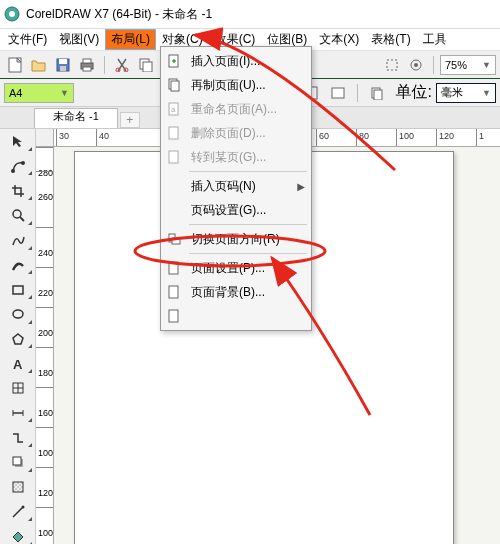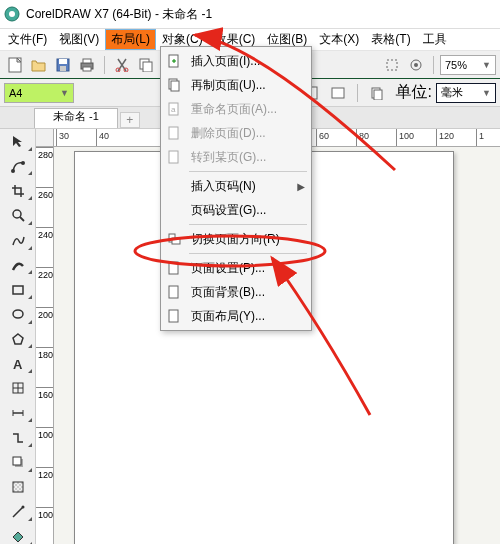--- a/index.html
+++ b/index.html
@@ -33,21 +33,21 @@
   .toolbox { width: 36px; background: #f0f0f0; border-right: 1px solid #ccc; display: flex; flex-direction: column; }
   .tool { width: 32px; height: 24px; margin: 1px 2px; display: flex; align-items: center; justify-content: center; border: 1px solid transparent; position: relative; }
   .tool .flyout { position: absolute; right: 1px; bottom: 1px; width: 0; height: 0; border-left: 4px solid transparent; border-bottom: 4px solid #555; }
   
   .canvas-area { flex: 1; position: relative; background: #fff; }
   .ruler-top { height: 18px; background: #fff; border-bottom: 1px solid #aaa; display: flex; position: relative; overflow: hidden; }
   .ruler-corner { width: 18px; height: 18px; border-right: 1px solid #aaa; background: #f0f0f0; flex-shrink: 0; }
   .ruler-ticks { flex: 1; position: relative; font-size: 9px; color: #333; }
   .rtick { position: absolute; top: 0; width: 40px; text-align: left; border-left: 1px solid #888; height: 18px; padding-left: 2px; padding-top: 2px; }
   .ruler-left { width: 18px; background: #fff; border-right: 1px solid #aaa; position: absolute; left: 0; top: 18px; bottom: 0; overflow: hidden; }
-  .vtick { position: absolute; left: 0; height: 40px; border-top: 1px solid #888; font-size: 9px; padding-top: 2px; padding-left: 2px; writing-mode: horizontal-tb; }
+  .vtick { position: absolute; left: 0; height: 40px; border-top: 1px solid #888; font-size: 9px; padding-top: 20px; padding-left: 2px; writing-mode: horizontal-tb; }
   
   .canvas { position: absolute; left: 18px; top: 18px; right: 0; bottom: 0; background: #f4f4f0; overflow: hidden; }
   .page { position: absolute; left: 20px; top: 4px; width: 380px; height: 560px; background: #fff; border: 1px solid #888; box-shadow: 2px 2px 4px rgba(0,0,0,0.2); }
   
   .dropdown { position: absolute; left: 160px; top: 46px; width: 152px; background: #f5f5f5; border: 1px solid #999; box-shadow: 2px 2px 6px rgba(0,0,0,0.25); z-index: 100; padding: 2px 0; }
   .drow { height: 24px; display: flex; align-items: center; font-size: 12px; padding: 0 6px 0 4px; }
   .drow.disabled { color: #999; }
   .drow .dicon { width: 18px; height: 18px; margin-right: 8px; display: flex; align-items: center; justify-content: center; }
   .drow .dlabel { flex: 1; }
   .drow .darrow { font-size: 10px; color: #555; }
@@ -318,21 +318,21 @@
         <div class="rtick" style="left:42px">40</div>
         <div class="rtick" style="left:262px">60</div>
         <div class="rtick" style="left:302px">80</div>
         <div class="rtick" style="left:342px">100</div>
         <div class="rtick" style="left:382px">120</div>
         <div class="rtick" style="left:422px">1</div>
       </div>
     </div>
     <div class="ruler-left">
       <div class="vtick" style="top:0px">280</div>
-      <div class="vtick" style="top:40px">260</div>
+      <div class="vtick" style="top:24px">260</div>
       <div class="vtick" style="top:80px">240</div>
       <div class="vtick" style="top:120px">220</div>
       <div class="vtick" style="top:160px">200</div>
       <div class="vtick" style="top:200px">180</div>
       <div class="vtick" style="top:240px">160</div>
       <div class="vtick" style="top:280px">100</div>
       <div class="vtick" style="top:320px">120</div>
       <div class="vtick" style="top:360px">100</div>
     </div>
     <div class="canvas">
@@ -422,21 +422,20 @@
         </svg>
       </span>
     <span class="dlabel">页面背景(B)...</span>
   </div>
   <div class="drow">
     <span class="dicon">
         <svg width="14" height="14">
           <rect x="2" y="1" width="9" height="12" fill="#fff" stroke="#666"></rect>
         </svg>
       </span>
-    <span class="dlabel">页面布局(Y)...</span>
   </div>
 </div>
 
 <svg class="annot" width="500" height="544" style="left:0;top:0;">
   <defs>
     <marker id="arrowhead" markerWidth="10" markerHeight="8" refX="9" refY="4" orient="auto">
       <polygon points="0 0, 10 4, 0 8" fill="#e4261b"></polygon>
     </marker>
   </defs>
 

